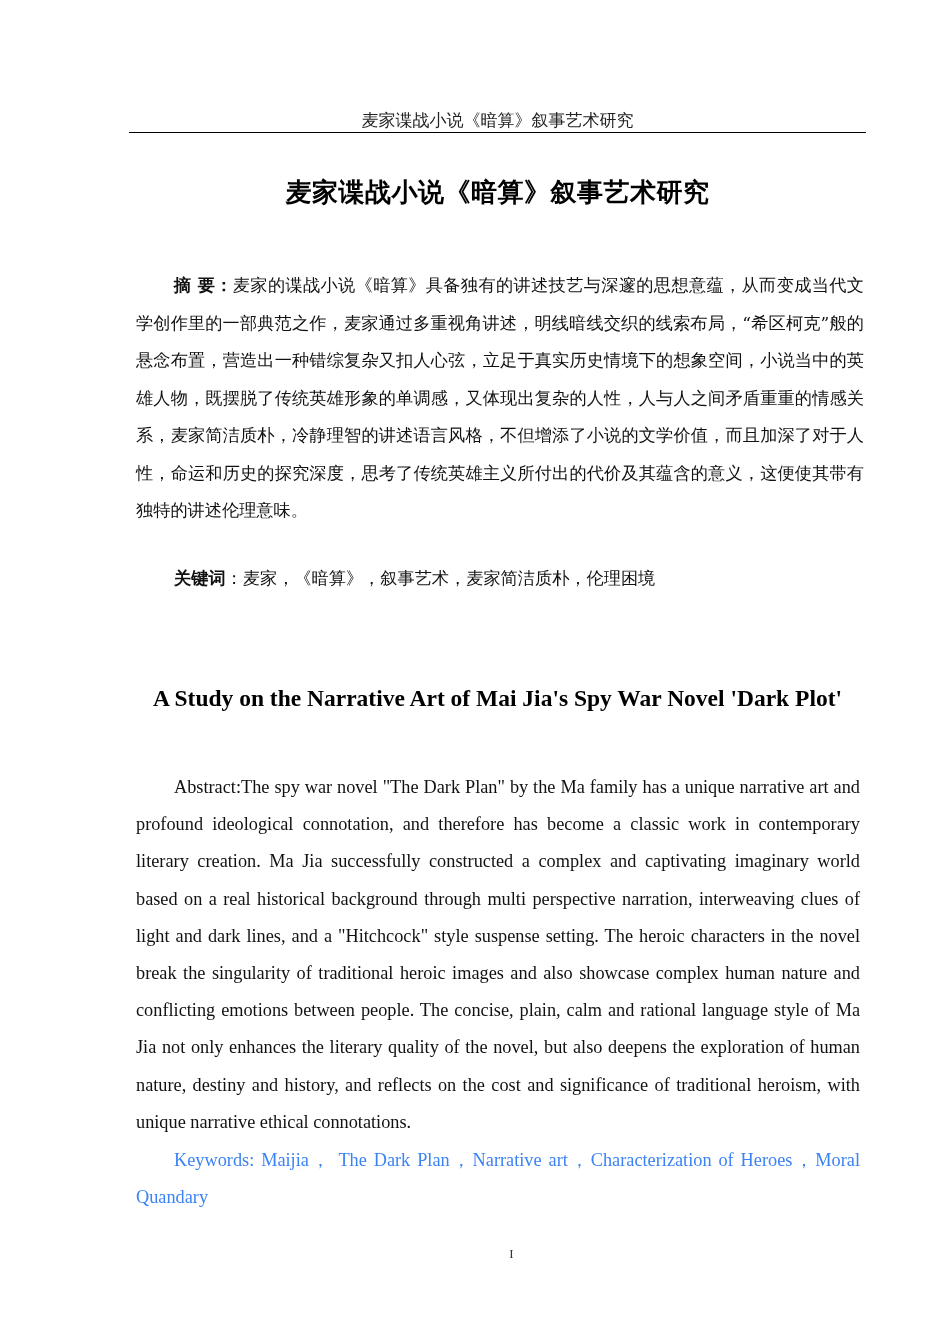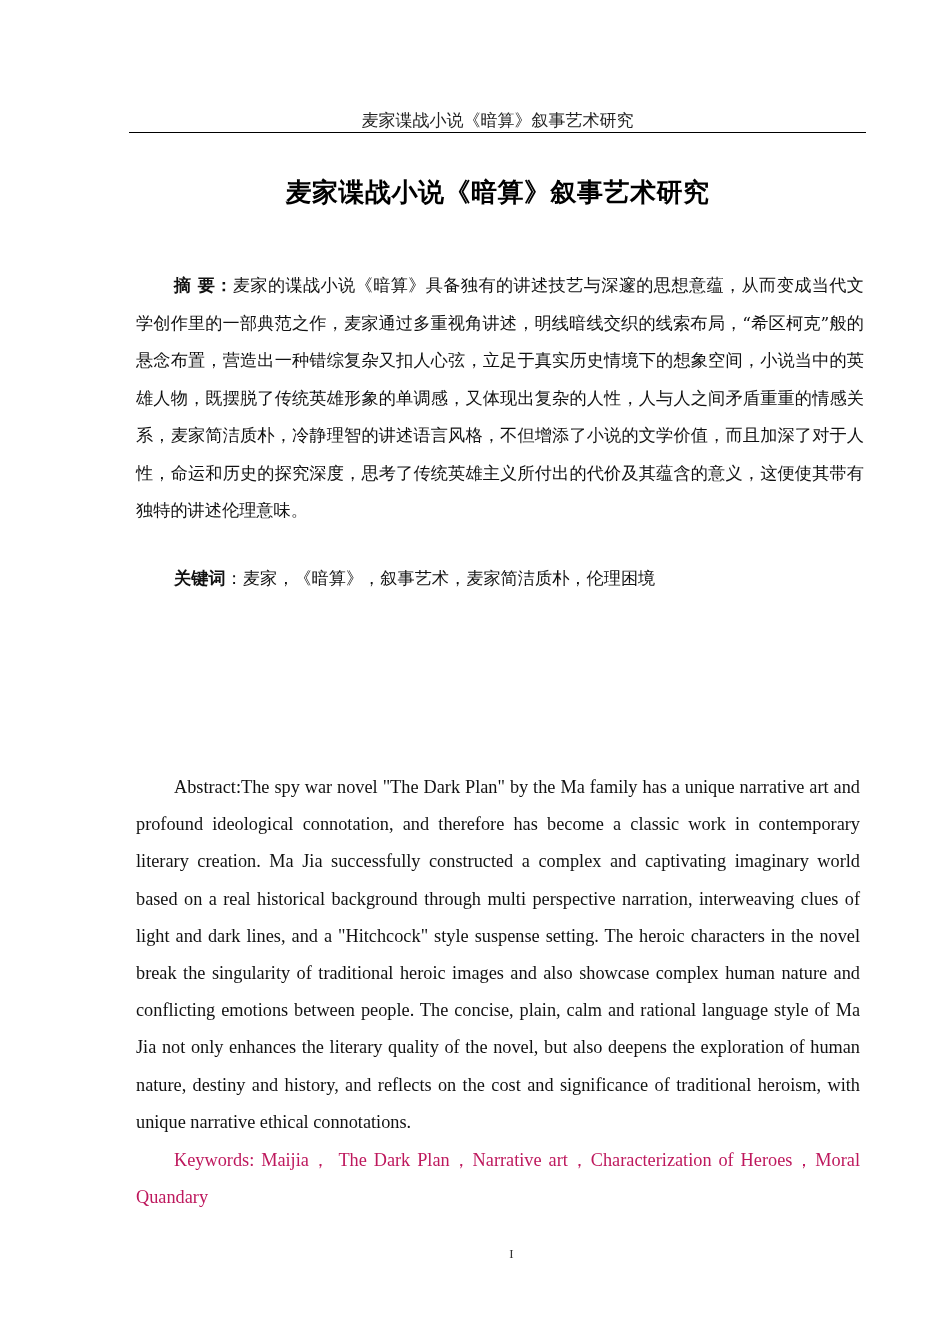--- a/index.html
+++ b/index.html
@@ -38,21 +38,21 @@
   .en-abstract {
     position: absolute; left: 136px; top: 752px; width: 724px;
     font-family: "Liberation Serif", serif; font-size: 18.3px; line-height: 37.2px;
     text-align: justify; color: #111;
   }
   .en-abstract p { margin: 0; text-indent: 38px; }
   .en-label { font-weight: normal; }
   .en-keywords {
     position: absolute; left: 136px; top: 1125px; width: 724px;
     font-family: "Liberation Serif", serif; font-size: 18.3px; line-height: 36.5px;
-    text-align: justify; color: #be185d;
+    text-align: justify; color: #3b82f6;
   }
   .en-keywords p { margin: 0; text-indent: 38px; }
   .page-number {
     position: absolute; left: 129px; top: 1228px; width: 765px; text-align: center;
     font-family: "Liberation Serif", serif; font-size: 13px; line-height: 18px; color: #333;
   }
 </style>
 </head>
 <body>
 
@@ -63,20 +63,21 @@
   <div class="cn-title">麦家谍战小说《暗算》叙事艺术研究</div>
 
   <div class="cn-abstract">
     <p><span class="cn-label">摘 要：</span><span>麦家的谍战小说《暗算》具备独有的讲述技艺与深邃的思想意蕴，从而变成当代文学创作里的一部典范之作，麦家通过多重视角讲述，明线暗线交织的线索布局，“希区柯克”般的悬念布置，营造出一种错综复杂又扣人心弦，立足于真实历史情境下的想象空间，小说当中的英雄人物，既摆脱了传统英雄形象的单调感，又体现出复杂的人性，人与人之间矛盾重重的情感关系，麦家简洁质朴，冷静理智的讲述语言风格，不但增添了小说的文学价值，而且加深了对于人性，命运和历史的探究深度，思考了传统英雄主义所付出的代价及其蕴含的意义，这便使其带有独特的讲述伦理意味。</span></p>
   </div>
 
   <div class="cn-keywords">
     <span class="cn-label">关键词</span><span>：</span><span>麦家，《暗算》，叙事艺术，麦家简洁质朴，伦理困境</span>
   </div>
 
+  <div class="en-title">A Study on the Narrative Art of Mai Jia's Spy War Novel 'Dark Plot'</div>
 
   <div class="en-abstract">
     <p><span class="en-label">Abstract:</span><span>The spy war novel "The Dark Plan" by the Ma family has a unique narrative art and profound ideological connotation, and therefore has become a classic work in contemporary literary creation. Ma Jia successfully constructed a complex and captivating imaginary world based on a real historical background through multi perspective narration, interweaving clues of light and dark lines, and a "Hitchcock" style suspense setting. The heroic characters in the novel break the singularity of traditional heroic images and also showcase complex human nature and conflicting emotions between people. The concise, plain, calm and rational language style of Ma Jia not only enhances the literary quality of the novel, but also deepens the exploration of human nature, destiny and history, and reflects on the cost and significance of traditional heroism, with unique narrative ethical connotations.</span></p>
   </div>
 
   <div class="en-keywords">
     <p><span class="en-label">Keywords:</span><span> Maijia，  The Dark Plan，Narrative art，Characterization of Heroes，Moral Quandary</span></p>
   </div>
 
   <div class="page-number">I</div>

